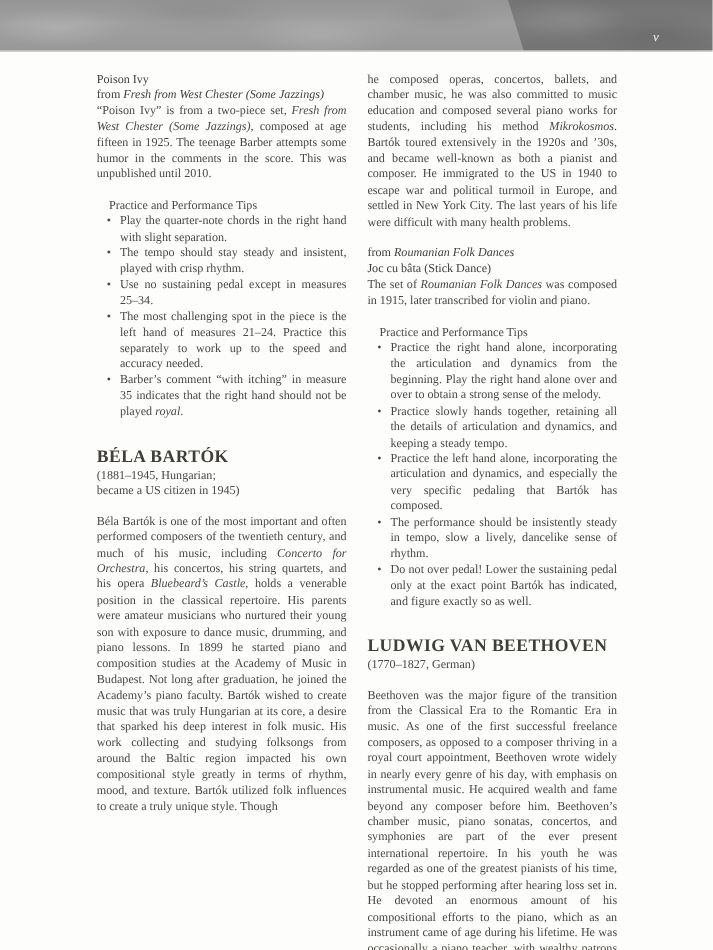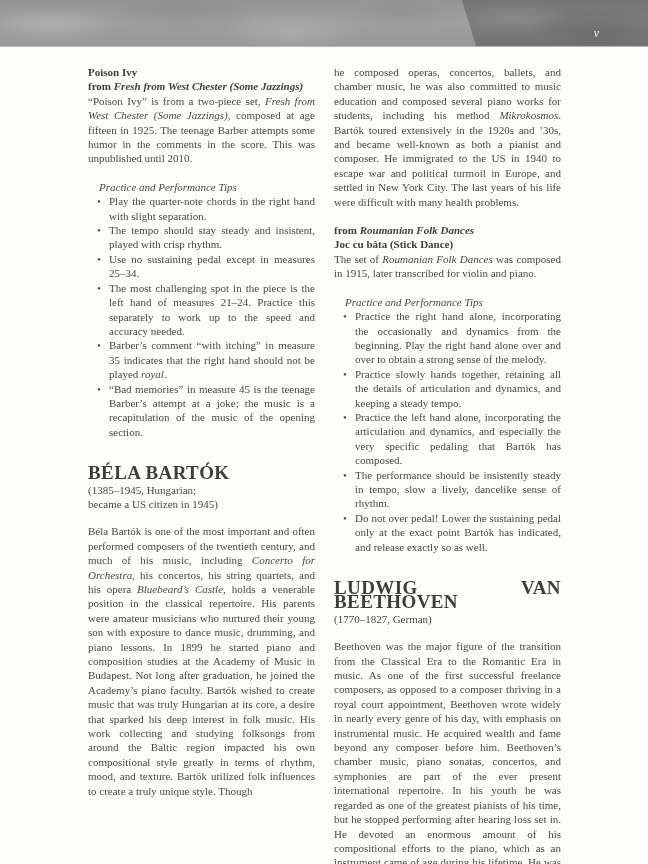--- a/index.html
+++ b/index.html
@@ -50,42 +50,41 @@
     display: flex;
     gap: 19px;
   }
   .col {
     width: 227px;
     font-size: 11px;
     line-height: 14.4px;
     text-align: justify;
   }
   .para { margin: 0; }
-  .piece-heading { font-weight: bold; color: #42403b; }
+  .piece-heading { font-weight: normal; color: #42403b; }
   .piece-heading.spaced { margin-top: 14px; }
   .tips-heading {
-    font-style: italic;
     margin: 14px 0 0 11px;
   }
   ul.tips {
     list-style: none;
     margin: 0;
     padding: 0 0 0 21px;
   }
   ul.tips li { position: relative; text-align: justify; }
   ul.tips li::before {
     content: "\2022";
     position: absolute;
     left: -12px;
     top: 0;
     font-size: 11px;
   }
   .composer-block { margin-top: 27px; }
   .composer-name {
-    font-size: 19px;
+    font-size: 16px;
     font-weight: bold;
     letter-spacing: .4px;
     color: #403e39;
     margin-bottom: 2px;
   }
   .composer-dates { }
   .bio { margin-top: 13px; }
 </style>
 </head>
 <body>
@@ -105,46 +104,45 @@
         <div>from <i>Fresh from West Chester (Some Jazzings)</i></div>
       </div>
       <p class="para">“Poison Ivy” is from a two-piece set, <i>Fresh from West Chester (Some Jazzings)</i>, composed at age fifteen in 1925. The teenage Barber attempts some humor in the comments in the score. This was unpublished until 2010.</p>
       <div class="tips-heading">Practice and Performance Tips</div>
       <ul class="tips">
           <li>Play the quarter-note chords in the right hand with slight separation.</li>
           <li>The tempo should stay steady and insistent, played with crisp rhythm.</li>
           <li>Use no sustaining pedal except in measures 25–34.</li>
           <li>The most challenging spot in the piece is the left hand of measures 21–24. Practice this separately to work up to the speed and accuracy needed.</li>
           <li>Barber’s comment “with itching” in measure 35 indicates that the right hand should not be played <i>royal</i>.</li>
-          <li>“Bad memories” in measure 45 is the teenage Barber’s attempt at a joke; the music is a recapitulation of the music of the opening section.</li>
         </ul>
 
       <div class="composer-block">
         <div class="composer-name">BÉLA BARTÓK</div>
-        <div class="composer-dates">(1385–1945, Hungarian;</div>
+        <div class="composer-dates">(1881–1945, Hungarian;</div>
         <div class="composer-dates">became a US citizen in 1945)</div>
       </div>
       <p class="para bio">Béla Bartók is one of the most important and often performed composers of the twentieth century, and much of his music, including <i>Concerto for Orchestra</i>, his concertos, his string quartets, and his opera <i>Bluebeard’s Castle</i>, holds a venerable position in the classical repertoire. His parents were amateur musicians who nurtured their young son with exposure to dance music, drumming, and piano lessons. In 1899 he started piano and composition studies at the Academy of Music in Budapest. Not long after graduation, he joined the Academy’s piano faculty. Bartók wished to create music that was truly Hungarian at its core, a desire that sparked his deep interest in folk music. His work collecting and studying folksongs from around the Baltic region impacted his own compositional style greatly in terms of rhythm, mood, and texture. Bartók utilized folk influences to create a truly unique style. Though</p>
     </div>
 
     <div class="col">
       <p class="para">he composed operas, concertos, ballets, and chamber music, he was also committed to music education and composed several piano works for students, including his method <i>Mikrokosmos</i>. Bartók toured extensively in the 1920s and ’30s, and became well-known as both a pianist and composer. He immigrated to the US in 1940 to escape war and political turmoil in Europe, and settled in New York City. The last years of his life were difficult with many health problems.</p>
 
       <div class="piece-heading spaced">
         <div>from <i>Roumanian Folk Dances</i></div>
         <div>Joc cu bâta (Stick Dance)</div>
       </div>
       <p class="para">The set of <i>Roumanian Folk Dances</i> was composed in 1915, later transcribed for violin and piano.</p>
       <div class="tips-heading">Practice and Performance Tips</div>
       <ul class="tips">
-          <li>Practice the right hand alone, incorporating the occasionally and dynamics from the beginning. Play the right hand alone over and over to obtain a strong sense of the melody.</li>
+          <li>Practice the right hand alone, incorporating the articulation and dynamics from the beginning. Play the right hand alone over and over to obtain a strong sense of the melody.</li>
           <li>Practice slowly hands together, retaining all the details of articulation and dynamics, and keeping a steady tempo.</li>
           <li>Practice the left hand alone, incorporating the articulation and dynamics, and especially the very specific pedaling that Bartók has composed.</li>
           <li>The performance should be insistently steady in tempo, slow a lively, dancelike sense of rhythm.</li>
-          <li>Do not over pedal! Lower the sustaining pedal only at the exact point Bartók has indicated, and release exactly so as well.</li>
+          <li>Do not over pedal! Lower the sustaining pedal only at the exact point Bartók has indicated, and figure exactly so as well.</li>
         </ul>
 
       <div class="composer-block">
         <div class="composer-name">LUDWIG VAN BEETHOVEN</div>
         <div class="composer-dates">(1770–1827, German)</div>
       </div>
       <p class="para bio">Beethoven was the major figure of the transition from the Classical Era to the Romantic Era in music. As one of the first successful freelance composers, as opposed to a composer thriving in a royal court appointment, Beethoven wrote widely in nearly every genre of his day, with emphasis on instrumental music. He acquired wealth and fame beyond any composer before him. Beethoven’s chamber music, piano sonatas, concertos, and symphonies are part of the ever present international repertoire. In his youth he was regarded as one of the greatest pianists of his time, but he stopped performing after hearing loss set in. He devoted an enormous amount of his compositional efforts to the piano, which as an instrument came of age during his lifetime. He was occasionally a piano teacher, with wealthy patrons and young prodigies begging for lessons, though this task was not a match for his nature. However, teaching piano did inspire him to write many pieces</p>
     </div>
 
   </div>

